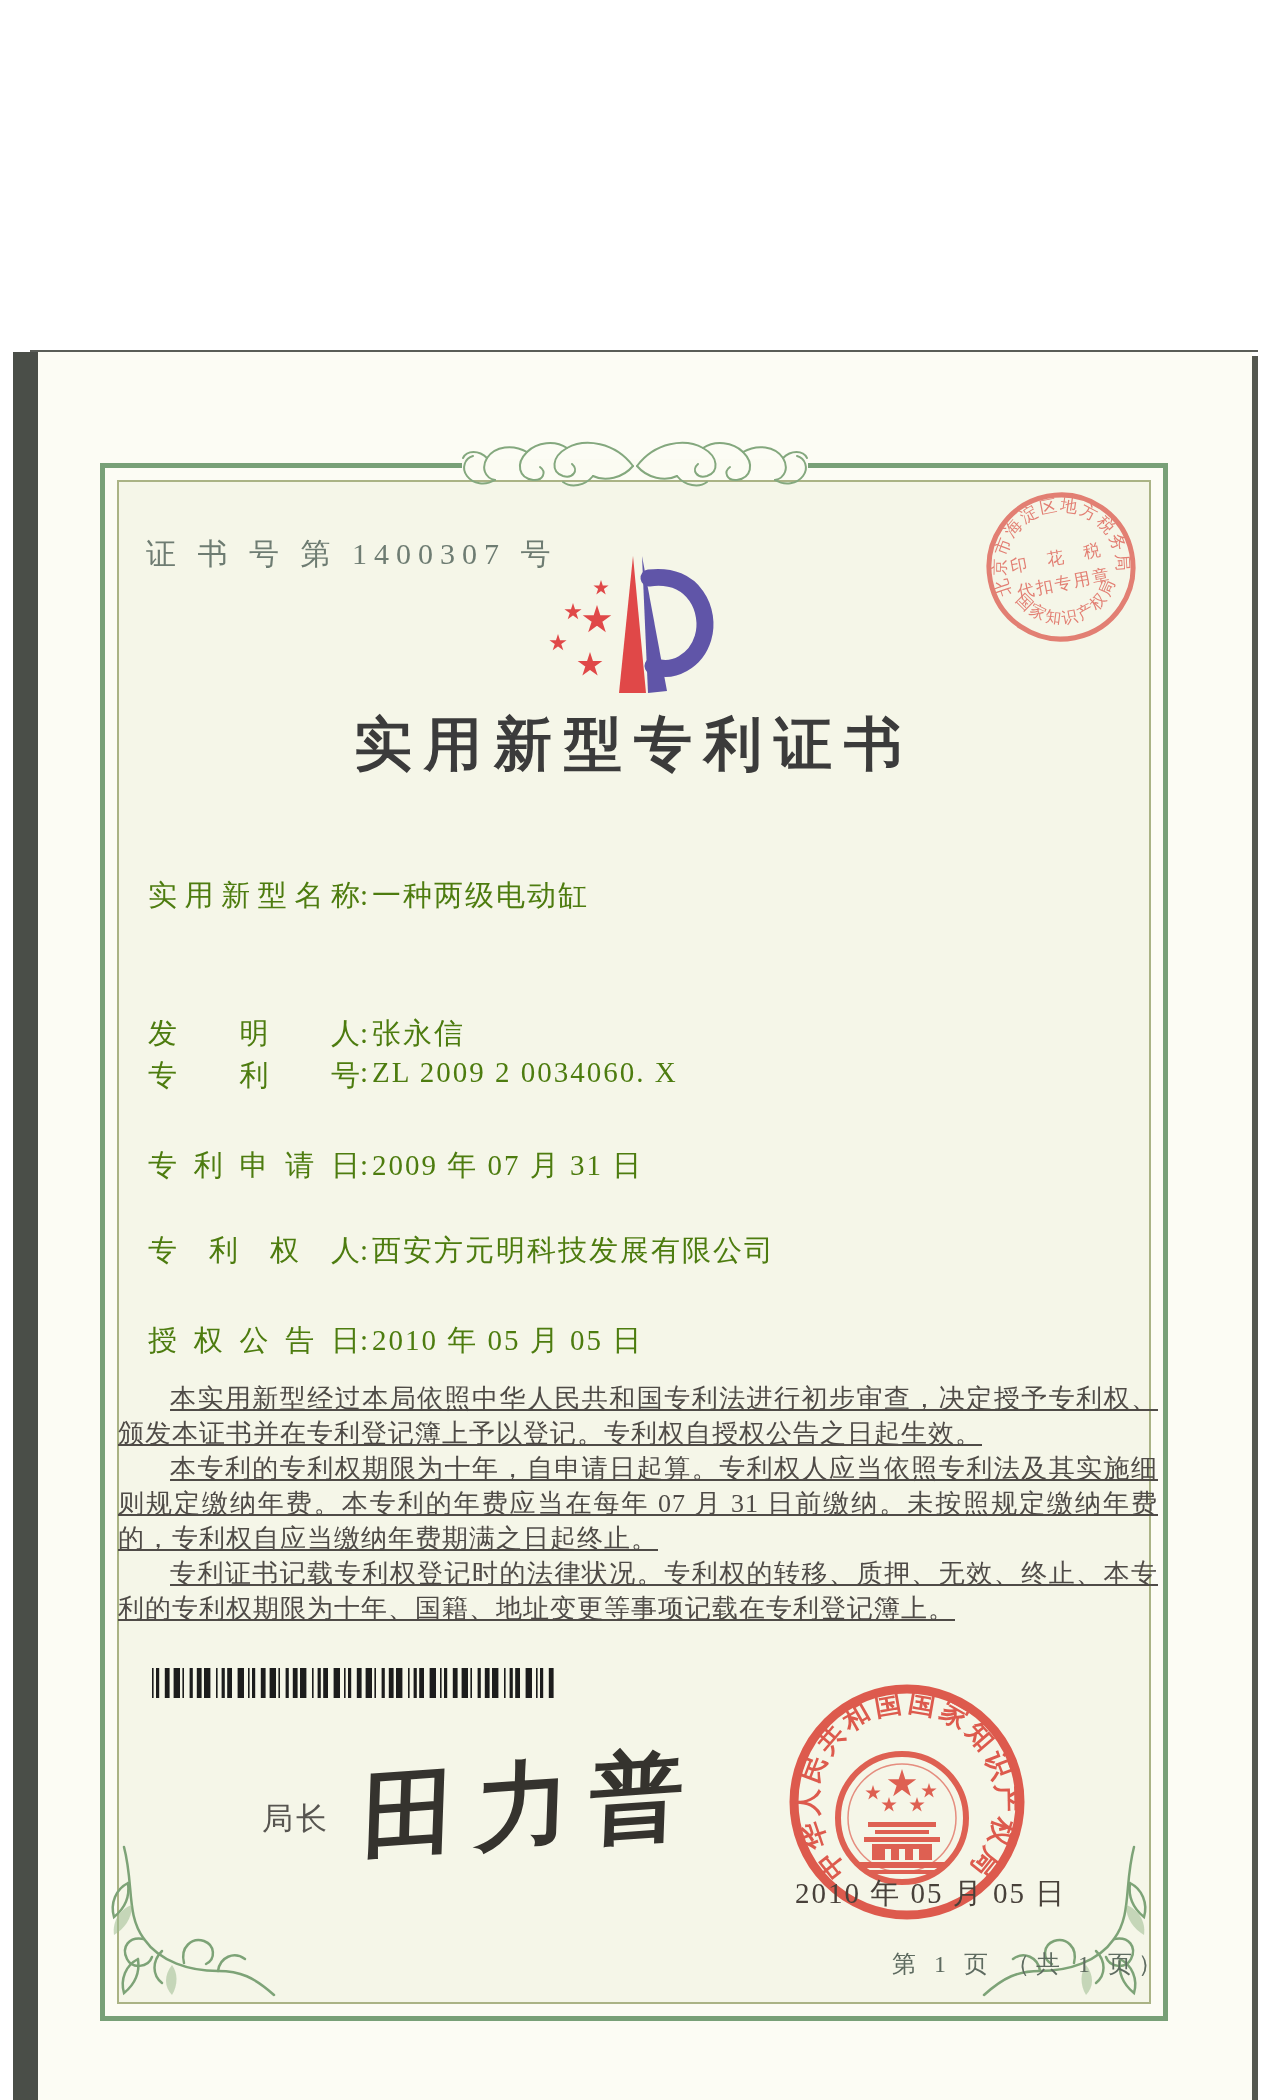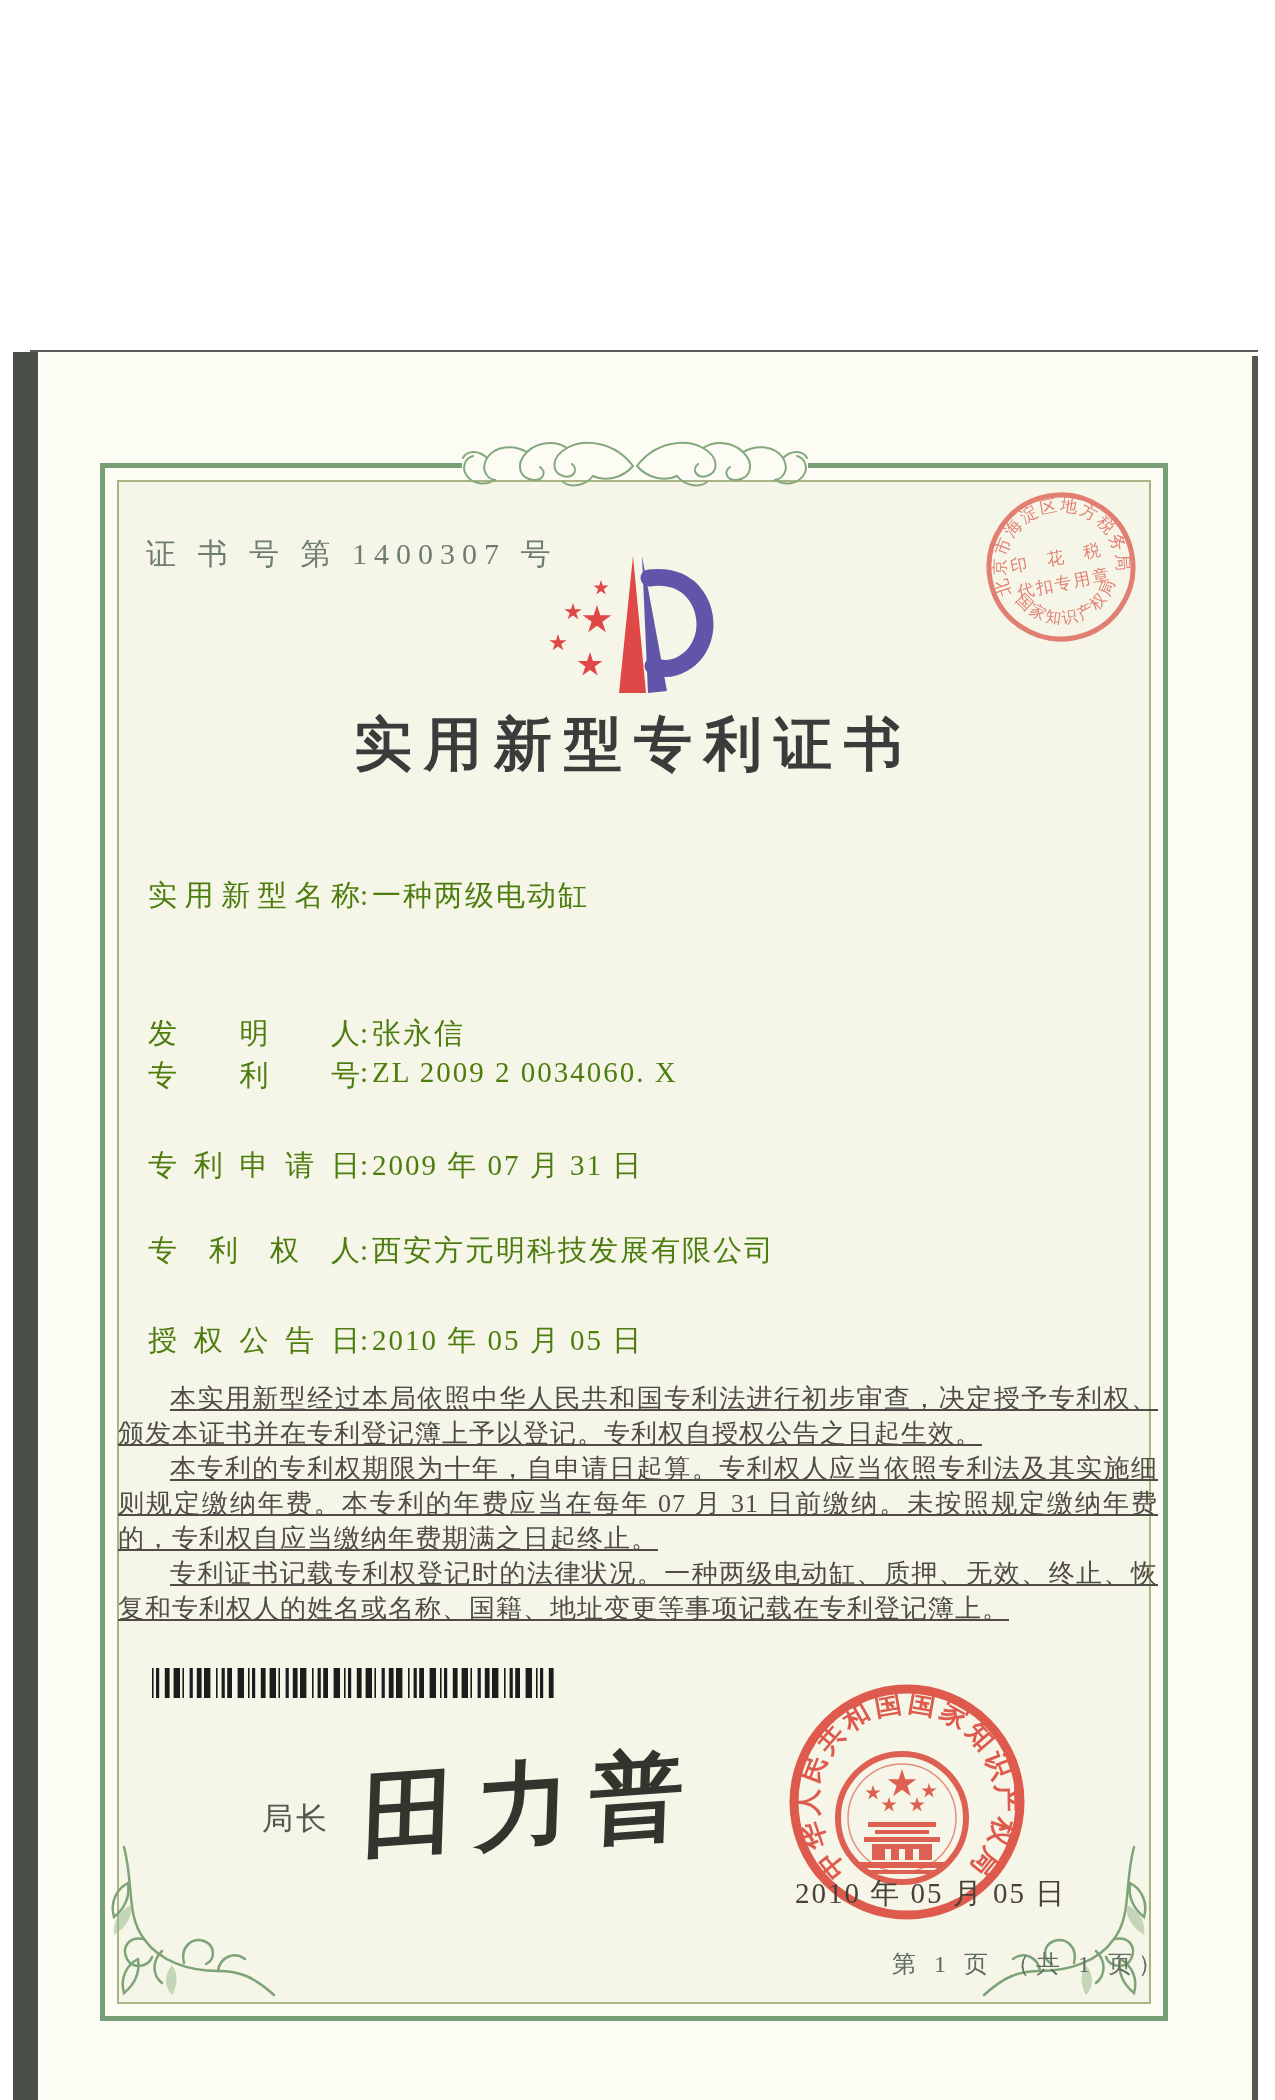--- a/index.html
+++ b/index.html
@@ -152,21 +152,21 @@
 <div class="field f0"><span class="flabel">实用新型名称</span><span class="fcolon">:</span><span class="fvalue">一种两级电动缸</span></div>
 <div class="field f1"><span class="flabel">发明人</span><span class="fcolon">:</span><span class="fvalue">张永信</span></div>
 <div class="field f2"><span class="flabel">专利号</span><span class="fcolon">:</span><span class="fvalue">ZL 2009 2 0034060. X</span></div>
 <div class="field f3"><span class="flabel">专利申请日</span><span class="fcolon">:</span><span class="fvalue">2009 年 07 月 31 日</span></div>
 <div class="field f4"><span class="flabel">专利权人</span><span class="fcolon">:</span><span class="fvalue">西安方元明科技发展有限公司</span></div>
 <div class="field f5"><span class="flabel">授权公告日</span><span class="fcolon">:</span><span class="fvalue">2010 年 05 月 05 日</span></div>
 
 <div class="paras">
   <p>本实用新型经过本局依照中华人民共和国专利法进行初步审查，决定授予专利权、颁发本证书并在专利登记簿上予以登记。专利权自授权公告之日起生效。</p>
   <p>本专利的专利权期限为十年，自申请日起算。专利权人应当依照专利法及其实施细则规定缴纳年费。本专利的年费应当在每年 07 月 31 日前缴纳。未按照规定缴纳年费的，专利权自应当缴纳年费期满之日起终止。</p>
-  <p>专利证书记载专利权登记时的法律状况。一种两级电动缸、质押、无效、终止、恢复和专利权人的姓名或名称、国籍、地址变更等事项记载在专利登记簿上。</p>
+  <p>专利证书记载专利权登记时的法律状况。专利权的转移、质押、无效、终止、本专利的专利权期限为十年、国籍、地址变更等事项记载在专利登记簿上。</p>
 </div>
 
 <svg id="barcode-svg" class="barcode" viewBox="0 0 408 30" preserveAspectRatio="none">
     <rect x="2" y="0" width="1.6" height="30" fill="#1c1c1c"></rect>
     <rect x="6" y="0" width="3.2" height="30" fill="#1c1c1c"></rect>
     <rect x="14.8" y="0" width="4.800000000000001" height="30" fill="#1c1c1c"></rect>
     <rect x="23.6" y="0" width="6.4" height="30" fill="#1c1c1c"></rect>
     <rect x="32.400000000000006" y="0" width="1.6" height="30" fill="#1c1c1c"></rect>
     <rect x="39.60000000000001" y="0" width="3.2" height="30" fill="#1c1c1c"></rect>
     <rect x="46.80000000000001" y="0" width="4.800000000000001" height="30" fill="#1c1c1c"></rect>

